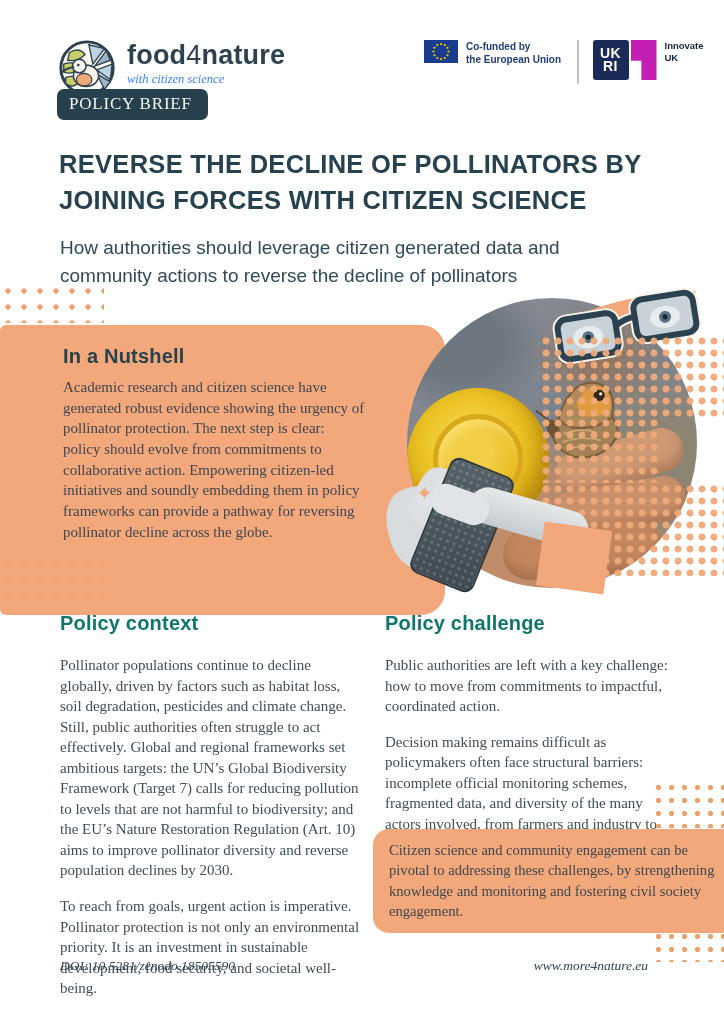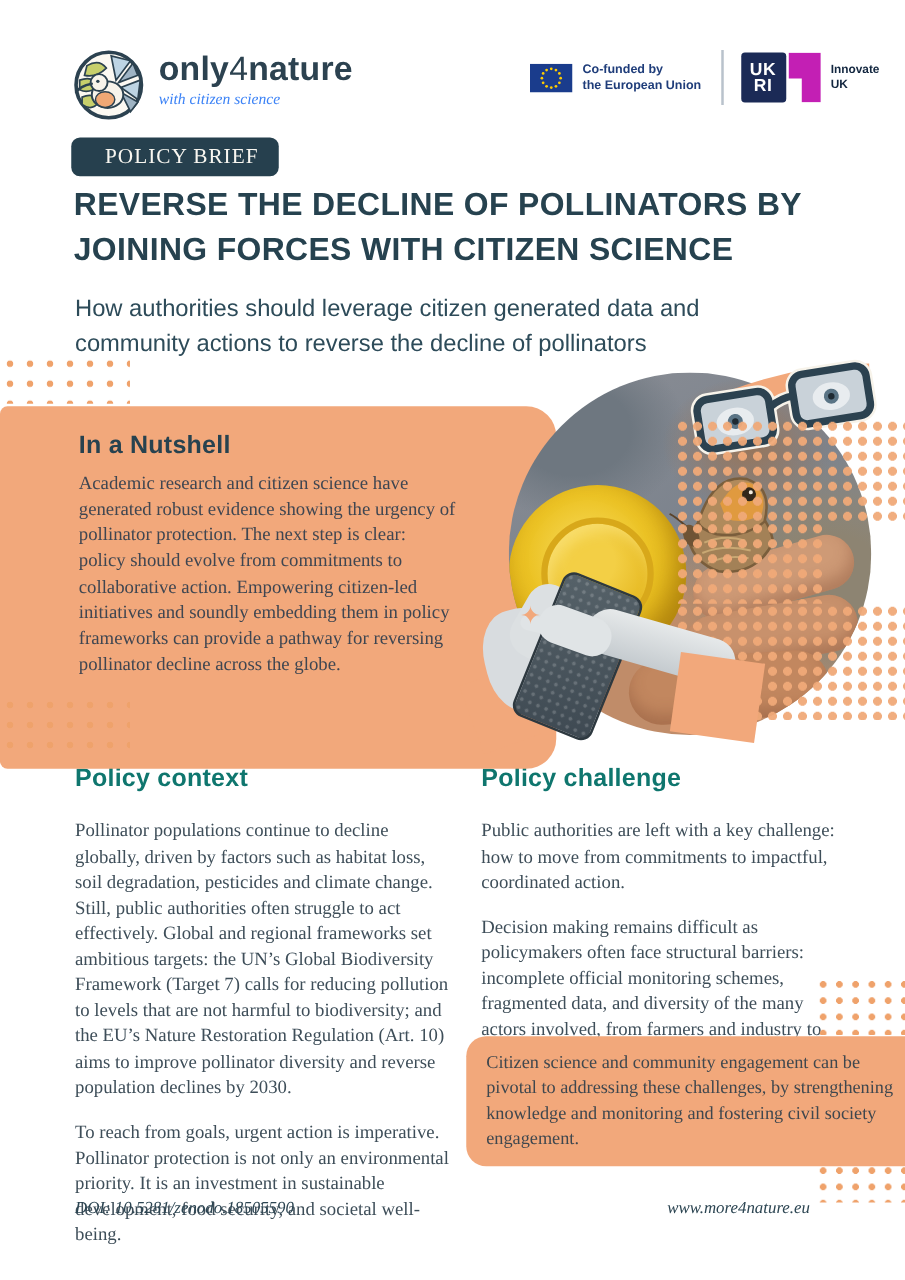--- a/index.html
+++ b/index.html
@@ -7,33 +7,33 @@
         font-family:"Liberation Sans",sans-serif;color:#27424F;}
 
   
   .logo-wrap{position:absolute;left:56px;top:38px;display:flex;align-items:flex-start;}
   .logo-mark{width:62px;height:60px;}
   .wordmark{margin-left:9px;margin-top:4px;}
   .brand-line{font-size:27px;font-weight:bold;color:#2C4250;letter-spacing:.2px;line-height:1;}
   .brand-line .lite{font-weight:normal;}
   .tagline{font-family:"Liberation Serif",serif;font-style:italic;font-size:12.5px;color:#3b82f6;margin-top:3px;}
 
-  .funding{position:absolute;left:424px;top:40px;display:flex;align-items:center;}
+  .funding{position:absolute;left:424px;top:40px;display:flex;}
   .eu-flag{width:34px;height:23px;display:block;}
   .eu-text{margin-left:8px;font-size:10px;font-weight:bold;color:#1F3D7A;line-height:1.3;}
   .fund-divider{width:1.5px;height:44px;background:#B9C2CC;margin:0 14px 0 16px;}
   .ukri-box{width:36px;height:40px;background:#1B2A56;border-radius:3px;color:#fff;font-weight:bold;
             font-size:14px;line-height:.95;display:flex;flex-direction:column;align-items:center;justify-content:center;letter-spacing:.5px;}
   .ukri-step{width:26px;height:40px;background:#C31FB4;margin-left:2px;
              clip-path:polygon(0 0,100% 0,100% 100%,42% 100%,42% 52%,0 52%);}
   .innovate-text{margin-left:8px;font-size:9.5px;font-weight:bold;color:#12263F;line-height:1.25;}
 
   
-  .badge{position:absolute;left:57px;top:110px;background:#26404E;color:#F8F6F0;border-radius:7px;
-         font-family:"Liberation Serif",serif;font-size:17px;letter-spacing:.8px;padding:5px 16px 6px 27px;}
+  .badge{position:absolute;left:57px;top:89px;background:#26404E;color:#F8F6F0;border-radius:7px;
+         font-family:"Liberation Serif",serif;font-size:17px;letter-spacing:.8px;padding:5px 16px 6px 12px;}
   .title{position:absolute;left:59px;top:146px;width:630px;font-size:25.5px;font-weight:bold;
          line-height:1.42;color:#26424F;letter-spacing:.3px;}
   .subtitle{position:absolute;left:60px;top:234px;width:552px;font-size:19px;line-height:1.48;color:#2D4B59;}
 
   
   .dots{position:absolute;background-image:radial-gradient(circle,#EFA26B 2.4px,rgba(0,0,0,0) 2.9px);
         background-size:16px 16px;z-index:2;}
   .dots-a{left:0;top:283px;width:104px;height:40px;}
   .dots-b{left:0;top:556px;width:104px;height:48px;}
   .dots-f{left:652px;top:781px;width:72px;height:47px;background-size:13px 13px;}
@@ -117,21 +117,21 @@
       <path d="M52,12 L40,28 L56,22 Z" fill="#9FB4C4" stroke="#2C4250" stroke-width="1.4"></path>
       <path d="M58,26 L42,32 L56,42 Z" fill="#BDD4E3" stroke="#2C4250" stroke-width="1.4"></path>
       <path d="M56,44 L42,36 L50,52 Z" fill="#9FB4C4" stroke="#2C4250" stroke-width="1.4"></path>
       <ellipse cx="31" cy="38" rx="13" ry="11" fill="#F7F3EA" stroke="#2C4250" stroke-width="1.6"></ellipse>
       <ellipse cx="29" cy="42" rx="8" ry="6.5" fill="#F0A875" stroke="#2C4250" stroke-width="1.2"></ellipse>
       <circle cx="24" cy="28" r="7" fill="#F7F3EA" stroke="#2C4250" stroke-width="1.6"></circle>
       <circle cx="23" cy="27" r="1.4" fill="#2C4250"></circle>
       <path d="M18,29 Q8,31 5,36" fill="none" stroke="#2C4250" stroke-width="2" stroke-linecap="round"></path>
     </svg>
     <div class="wordmark">
-      <div class="brand-line"><span>only</span><span class="lite">4</span><span>nature</span></div>
+      <div class="brand-line"><span>food</span><span class="lite">4</span><span>nature</span></div>
       <div class="tagline">with citizen science</div>
     </div>
   </div>
 
   <div class="funding">
     <svg class="eu-flag" viewBox="0 0 34 23">
       <rect width="34" height="23" fill="#1A3C8C"></rect>
       <g fill="#FFCC00">
         <circle cx="17" cy="4" r="1.1"></circle>
           <circle cx="20.75" cy="5" r="1.1"></circle>

